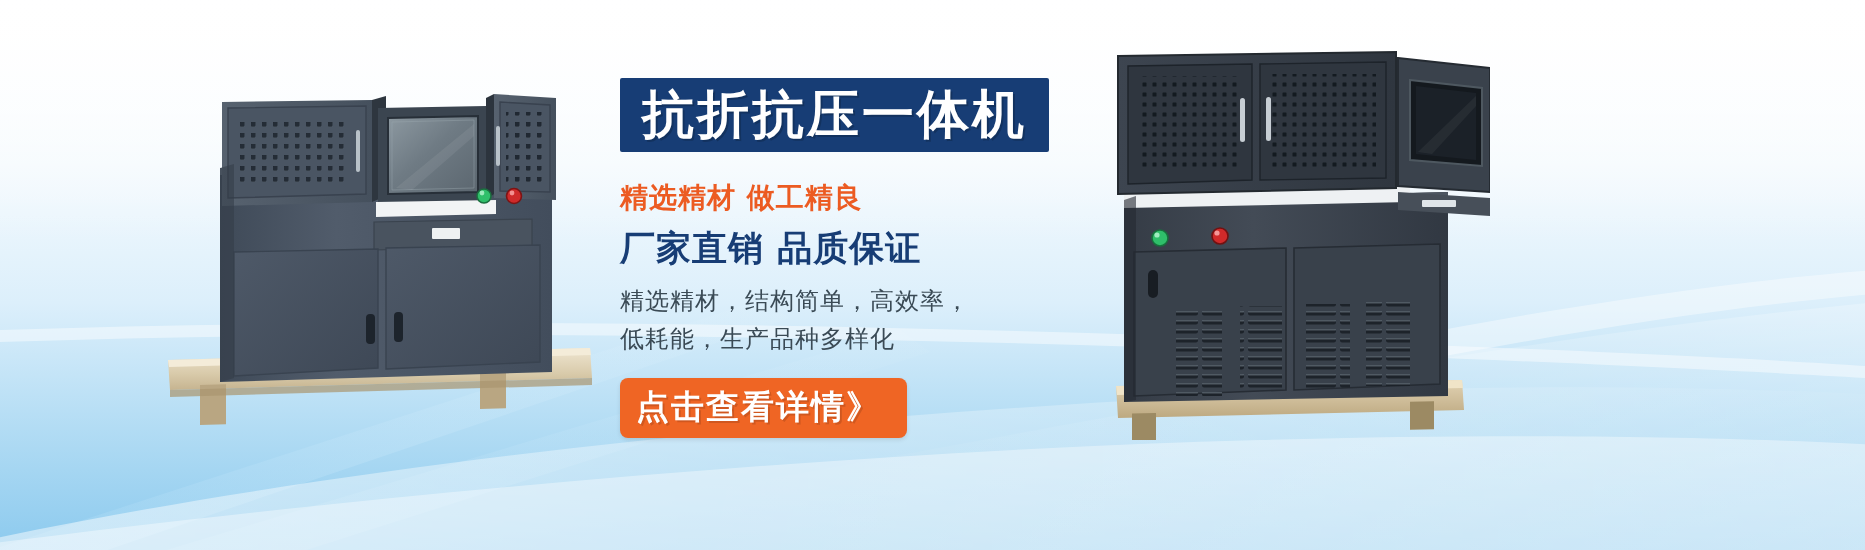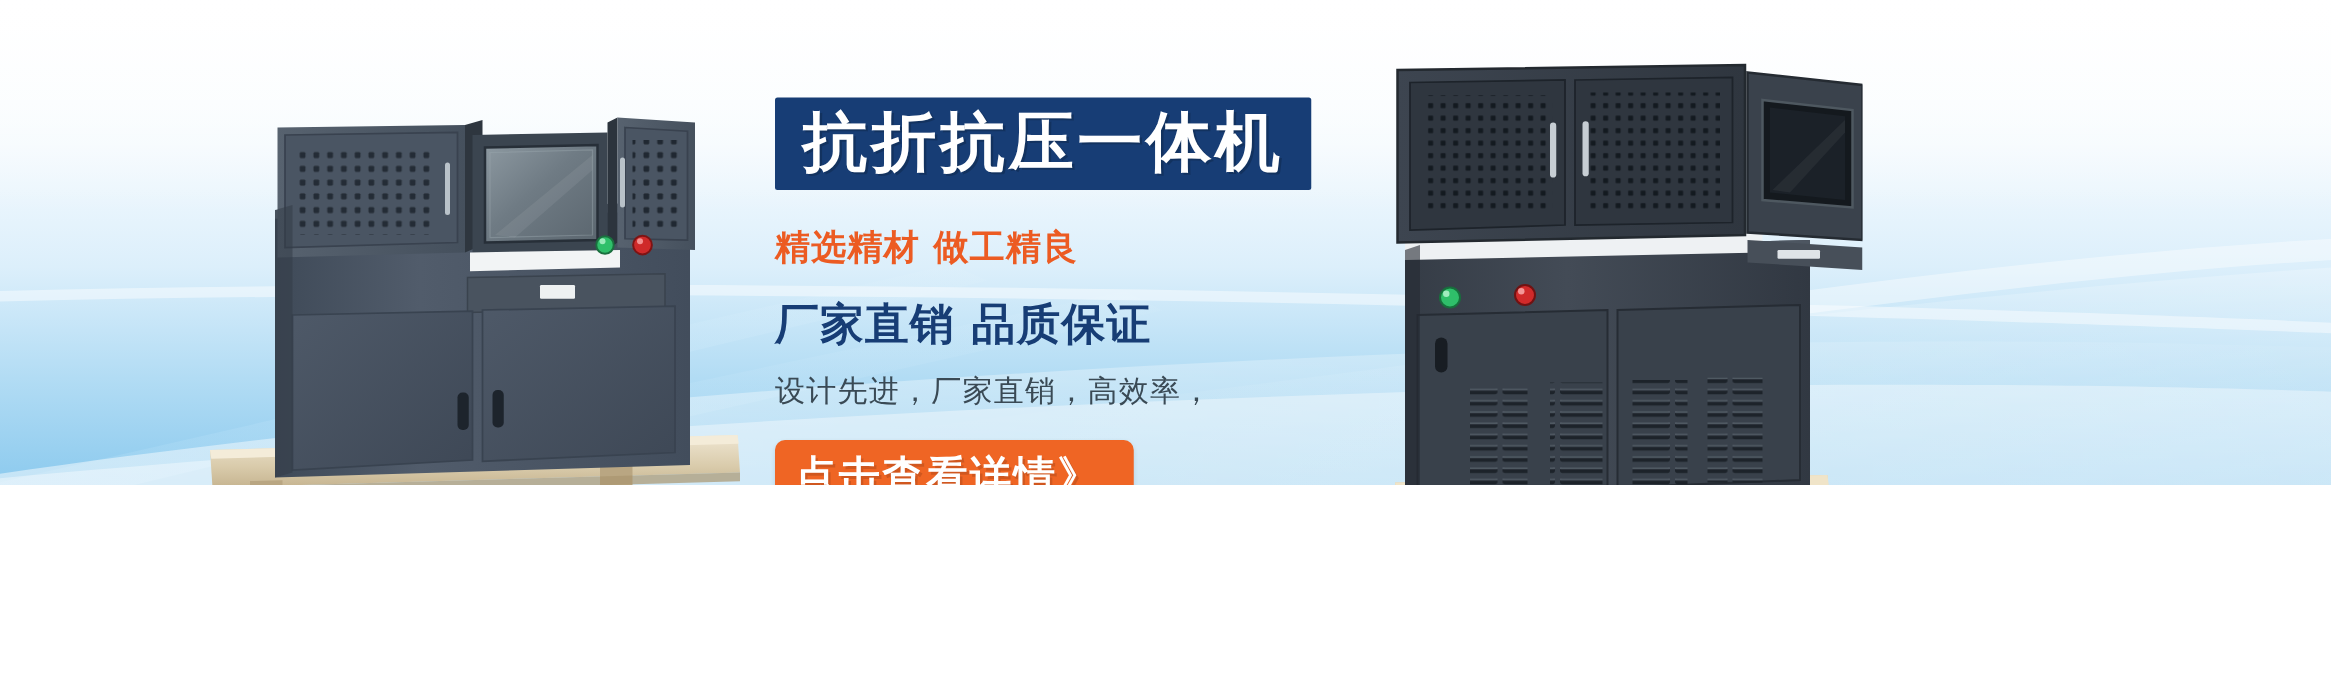--- a/index.html
+++ b/index.html
@@ -3,21 +3,21 @@
 <meta charset="utf-8">
 <style>
   * { box-sizing: border-box; margin: 0; padding: 0; }
   html, body {
     width: 1865px; height: 550px;
     overflow: hidden;
     font-family: "DejaVu Sans", "Liberation Sans", sans-serif;
   }
   .banner {
     position: relative;
-    width: 1865px; height: 388px;
+    width: 1865px; height: 550px;
     overflow: hidden;
     background: linear-gradient(to bottom, #ffffff 0%, #f7fbfe 24%, #e7f3fb 45%, #cfe8f8 62%, #a9d7f2 80%, #8ccaee 100%);
   }
 
   
   .bg-waves { position:absolute; inset:0; }
   .bg-waves svg { width:100%; height:100%; display:block; }
 
   
   .machine { position: absolute; }
@@ -49,21 +49,21 @@
   .line-orange {
     margin-top: 26px;
     font-weight: 700;
     font-size: 28px;
     line-height: 40px;
     letter-spacing: 1px;
     color: #ec5b22;
     white-space: nowrap;
   }
   .line-blue {
-    margin-top: 22px;
+    margin-top: 10px;
     font-weight: 700;
     font-size: 35px;
     line-height: 40px;
     letter-spacing: 1px;
     color: #173d75;
     white-space: nowrap;
   }
   .line-desc {
     margin-top: 14px;
     font-size: 24px;
@@ -333,22 +333,23 @@
   <div class="textblock">
 
     <div class="title-band">
       <span class="title-text">抗折抗压一体机</span>
     </div>
 
     <div class="line-orange">精选精材 做工精良</div>
 
     <div class="line-blue">厂家直销  品质保证</div>
 
-    <div class="line-desc">设计先进，厂家直销，高效率，</div>
-
+    <div class="line-desc">精选精材，结构简单，高效率，</div>
+
+    <div class="line-desc second">低耗能，生产品种多样化</div>
 
     <div class="cta-button">
       <span class="cta-text">点击查看详情》</span>
     </div>
 
   </div>
 
 </div>
 
 </body></html>

